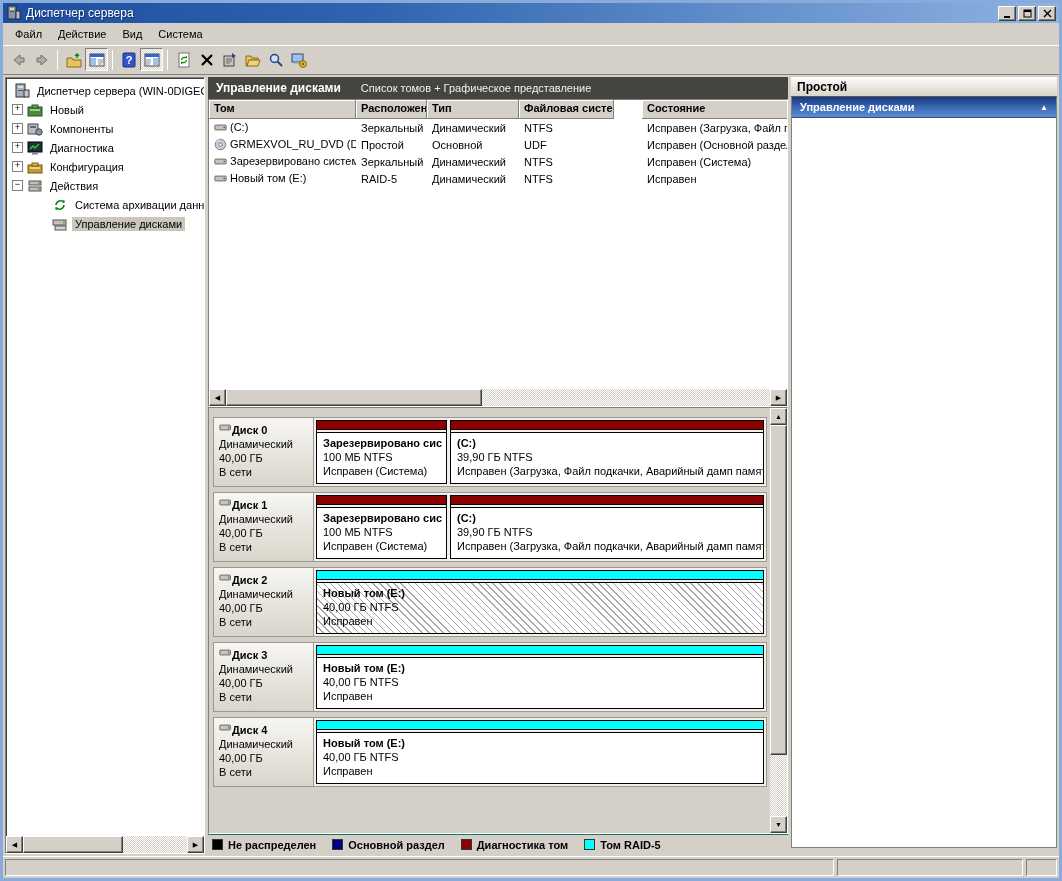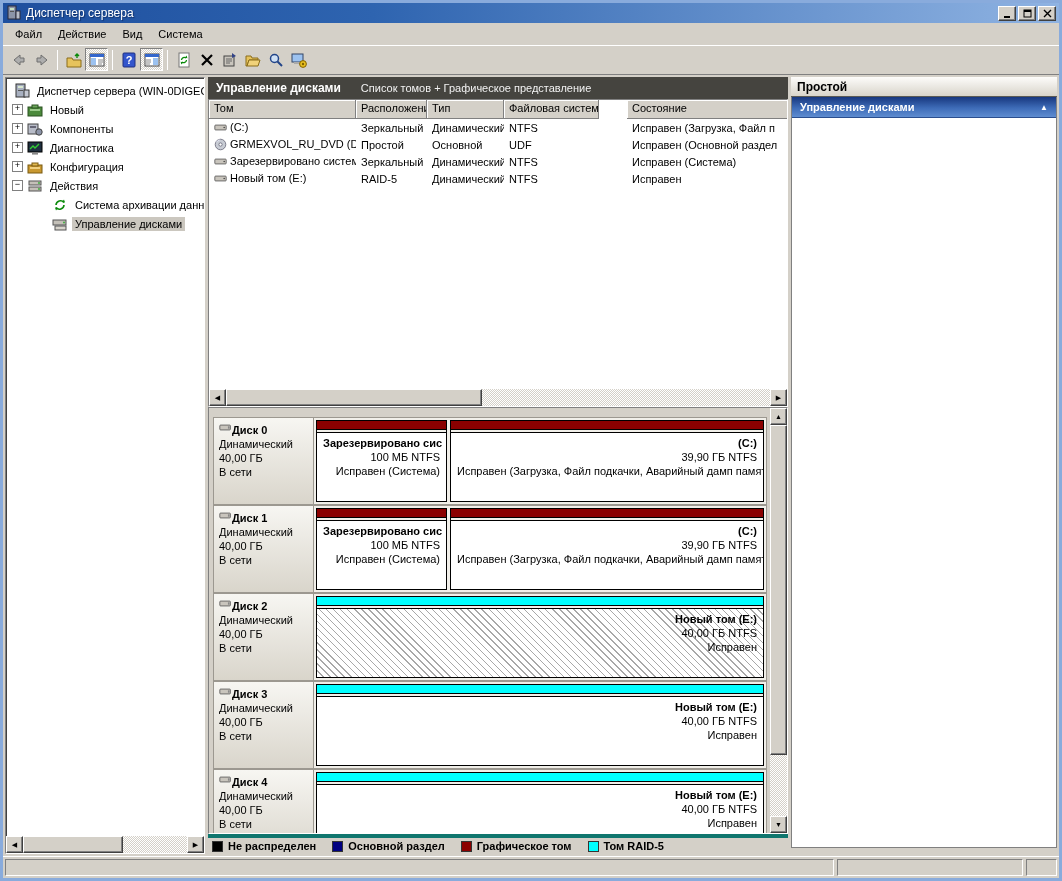--- a/index.html
+++ b/index.html
@@ -44,42 +44,42 @@
   .sb-btn { width:17px; height:17px; flex:0 0 auto; background:#D4D0C8; border:1px solid; border-color:#fff #404040 #404040 #fff; box-shadow:inset -1px -1px 0 #808080; font-size:7px; display:flex; align-items:center; justify-content:center; color:#000; padding:0; }
   .sb-thumb { background:#D4D0C8; border:1px solid; border-color:#fff #404040 #404040 #fff; box-shadow:inset -1px -1px 0 #808080; }
 
   
   .center { flex:1; display:flex; flex-direction:column; min-width:0; }
   .mmc-header { height:22px; background:#45443F; color:#fff; display:flex; align-items:center; padding:0 8px; flex:0 0 auto; }
   .mmc-header .t { font-weight:bold; font-size:12px; }
   .mmc-header .s { margin-left:20px; font-size:11px; color:#F2F2F2; }
 
   .vol-list { height:308px; background:#fff; border:1px solid; border-color:#808080 #fff #fff #808080; position:relative; overflow:hidden; flex:0 0 auto; }
-  .vl-header { display:flex; height:19px; }
+  .vl-header { display:flex; height:19px;font-weight:bold; }
   .vl-hcell { background:#D4D0C8; border-right:1px solid #808080; border-bottom:1px solid #808080; box-shadow:inset 1px 1px 0 #fff; padding:2px 5px; overflow:hidden; white-space:nowrap; flex:0 0 auto; }
-  .c0{width:147px}.c1{width:71px}.c2{width:77px}.c3{width:95px}.c4{flex:1 1 auto !important; border-right:none;margin-left:28px;}
+  .c0{width:147px}.c1{width:71px}.c2{width:92px}.c3{width:95px}.c4{flex:1 1 auto !important; border-right:none;margin-left:28px;}
   .vl-row { display:flex; height:17px; align-items:center; }
   .vl-cell { padding:0 5px; overflow:hidden; white-space:nowrap; flex:0 0 auto; }
   .vl-cell .icon-13 { margin-right:3px; vertical-align:-3px; }
 
   .graph-pane { flex:1; background:#D4D0C8; border:1px solid; border-color:#808080 #fff #fff #808080; position:relative; overflow:hidden; min-height:0; }
   .disk-rows { position:absolute; left:0; top:0; right:17px; bottom:0; overflow:hidden; padding:9px 3px 0 4px; background:#D4D0C8; }
-  .disk-row { display:flex; height:88px; border:1px solid #9C9890; background:#F1EFE9; }
+  .disk-row { display:flex; height:70px; margin-bottom:5px; border:1px solid #9C9890; background:#F1EFE9; }
   .disk-tile { width:100px; flex:0 0 auto; border-right:1px solid #9C9890; background:linear-gradient(180deg,#F7F6F2,#D9D5CB); padding:3px 5px; line-height:14px; }
   .disk-tile .dname { font-weight:bold; }
   .disk-parts { flex:1; display:flex; gap:3px; padding:2px 2px; min-width:0; }
-  .partition { border:1px solid #000; display:flex; flex-direction:column; background:#F1EFE9; min-width:0;text-align:right; }
+  .partition { border:1px solid #000; display:flex; flex-direction:column; background:#F1EFE9; min-width:0; }
   .partition.narrow { flex:0 0 131px; }
   .partition.wide { flex:1 1 auto; }
   .p-band { height:9px; border-bottom:1px solid #000; flex:0 0 auto; }
   .p-body { flex:1; margin-top:2px; border-top:1px solid #000; background:#fff; padding:3px 6px 0; line-height:14px; overflow:hidden; white-space:nowrap; }
   .p-body.hatched { background-color:#fff; background-image:repeating-linear-gradient(45deg,transparent 0 4px,#A8A8A8 4px 5px); }
   .p-label { font-weight:bold; }
 
-  .legend-bar { height:20px; background:#D4D0C8; border-top:4px solid #0f766e; display:flex; align-items:center; padding:0 4px; gap:16px; flex:0 0 auto; }
+  .legend-bar { height:20px; background:#D4D0C8; border-top:1px solid #0f766e; display:flex; align-items:center; padding:0 4px; gap:16px; flex:0 0 auto; }
   .legend-item { display:flex; align-items:center; gap:5px; font-weight:bold; }
   .legend-swatch { width:11px; height:11px; border:1px solid #333; flex:0 0 auto; }
 
   
   .actions-panel { width:266px; flex:0 0 auto; display:flex; flex-direction:column; }
   .actions-header { height:20px; background:linear-gradient(180deg,#FDFCFA,#D8D4CA); border-bottom:1px solid #5A5A55; font-weight:bold; font-size:12px; display:flex; align-items:center; padding:0 6px; flex:0 0 auto; }
   .actions-body { flex:1; background:#fff; border:1px solid #808080; border-top:none; margin-bottom:6px; overflow:hidden; }
   .actions-section { height:21px; background:linear-gradient(180deg,#17377E 0%,#3E6CB8 55%,#5E8CD0 100%); color:#fff; font-weight:bold; display:flex; align-items:center; padding:0 8px; border-bottom:1px solid #2A4E8E; }
   .actions-section .chev { margin-left:auto; font-size:8px; }
   .actions-item { height:24px; display:flex; align-items:center; padding:0 8px 0 16px; }
@@ -565,21 +565,21 @@
           <span class="legend-item">
             <span class="legend-swatch" style="background:#000000"></span>
             <span>Не распределен</span>
           </span>
           <span class="legend-item">
             <span class="legend-swatch" style="background:#000080"></span>
             <span>Основной раздел</span>
           </span>
           <span class="legend-item">
             <span class="legend-swatch" style="background:#8B0000"></span>
-            <span>Графическое том</span>
+            <span>Диагностика том</span>
           </span>
           <span class="legend-item">
             <span class="legend-swatch" style="background:#00FFFF"></span>
             <span>Том RAID-5</span>
           </span>
         </div>
     </div>
 
     <div class="actions-panel">
       <div class="actions-header">Простой</div>

